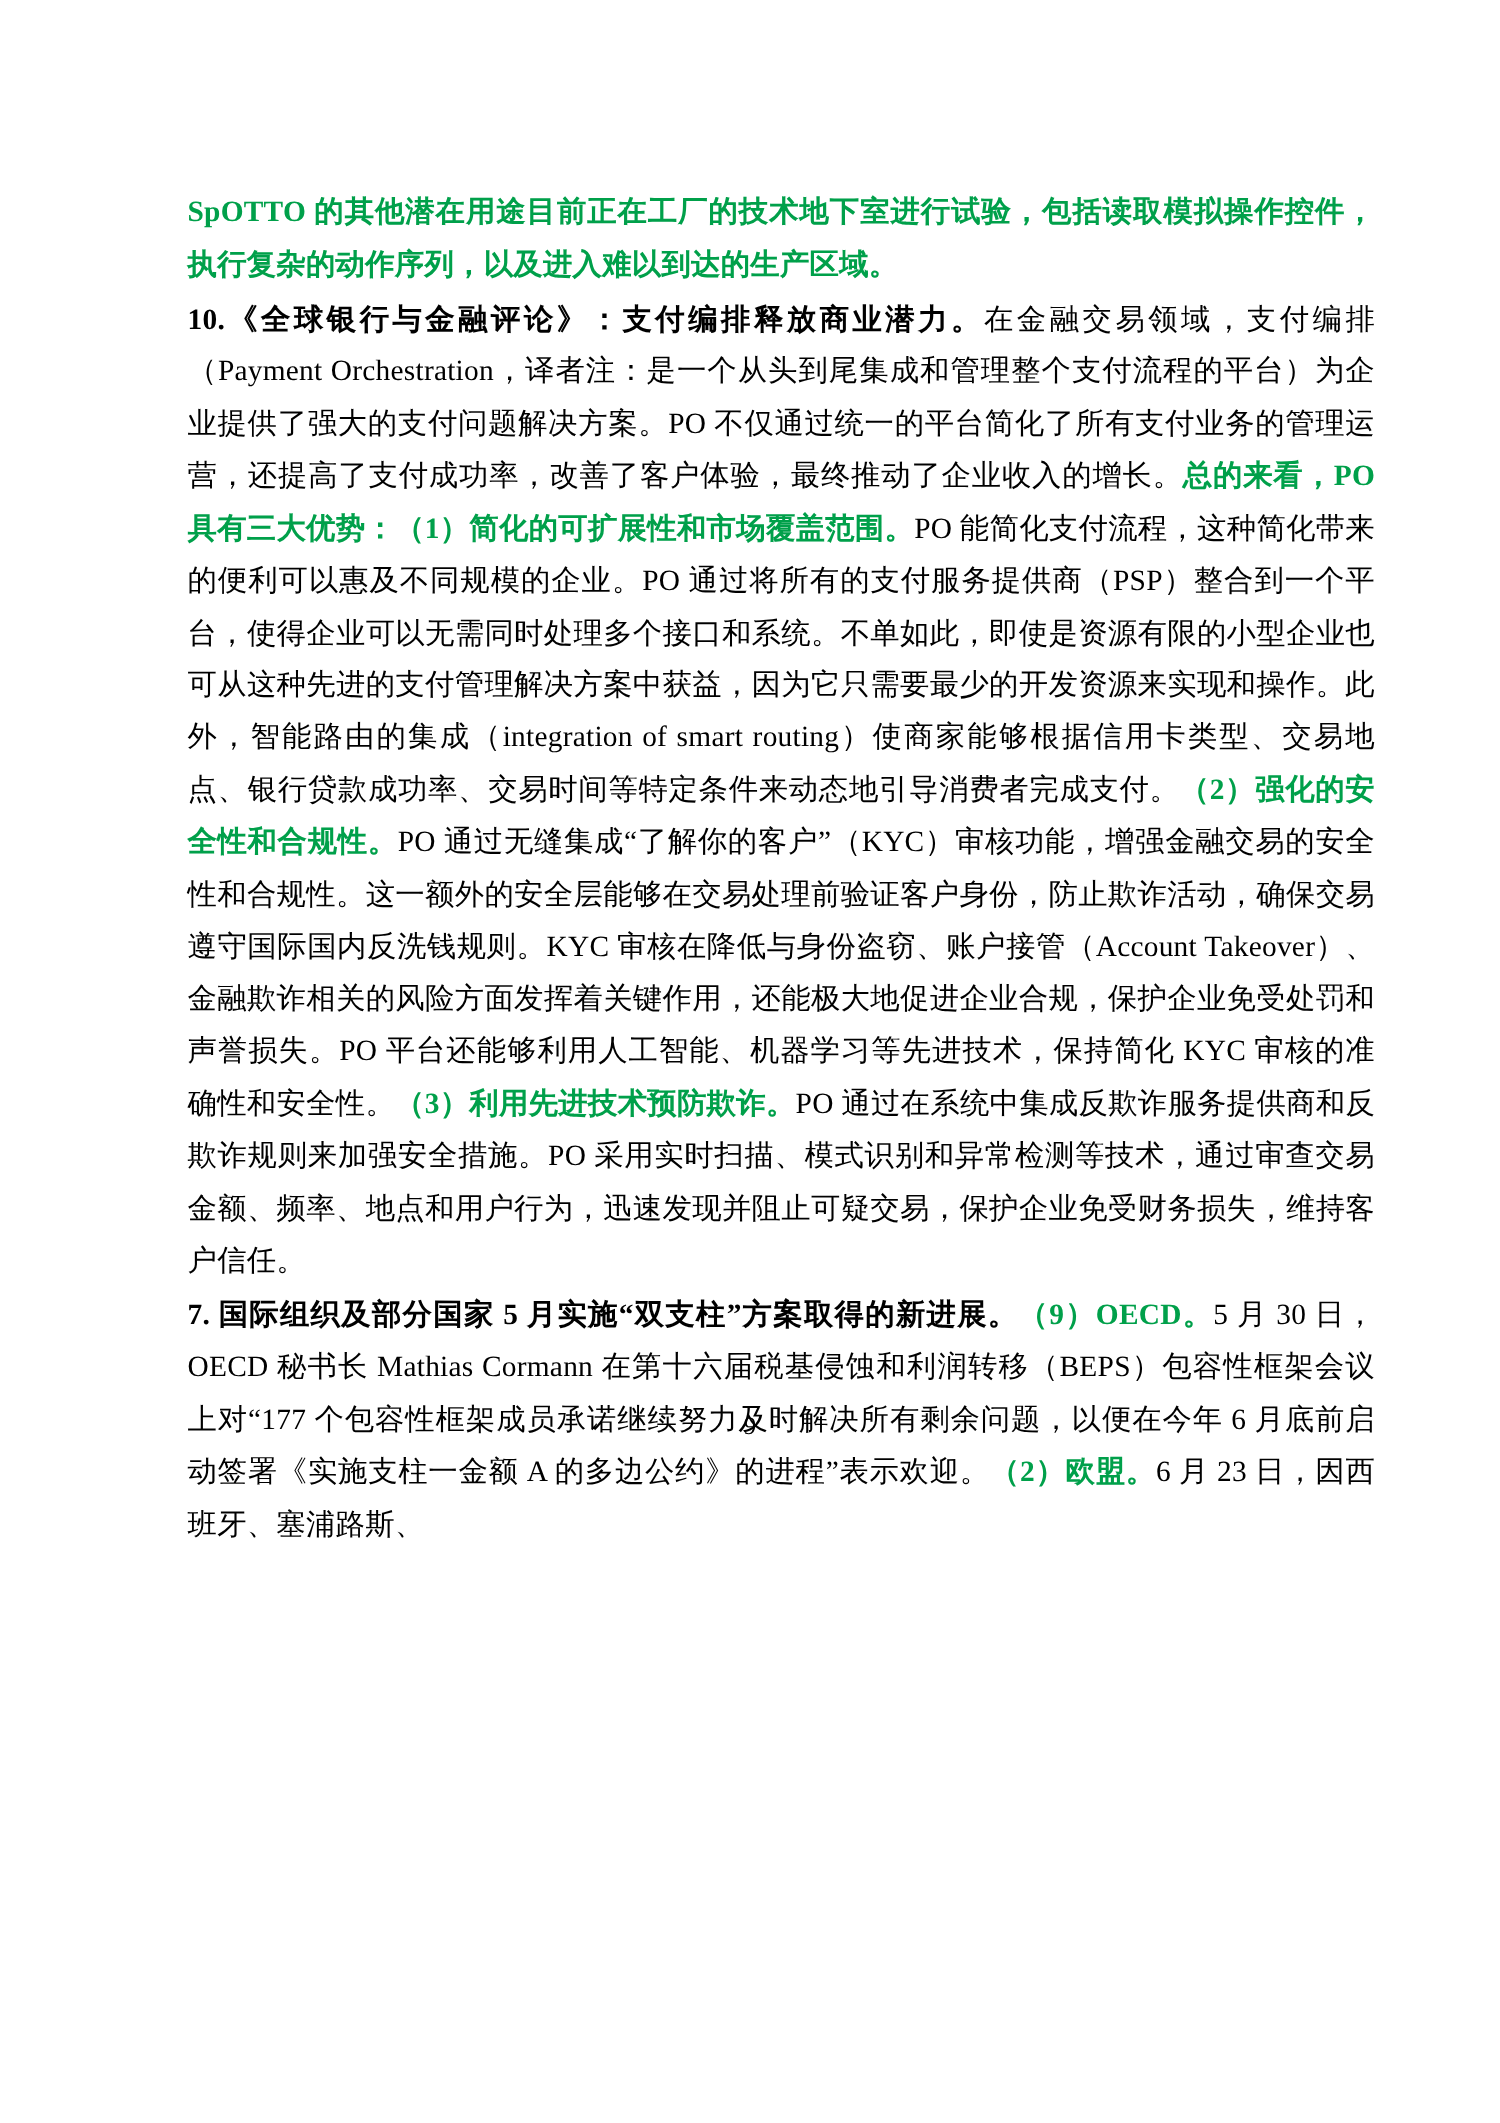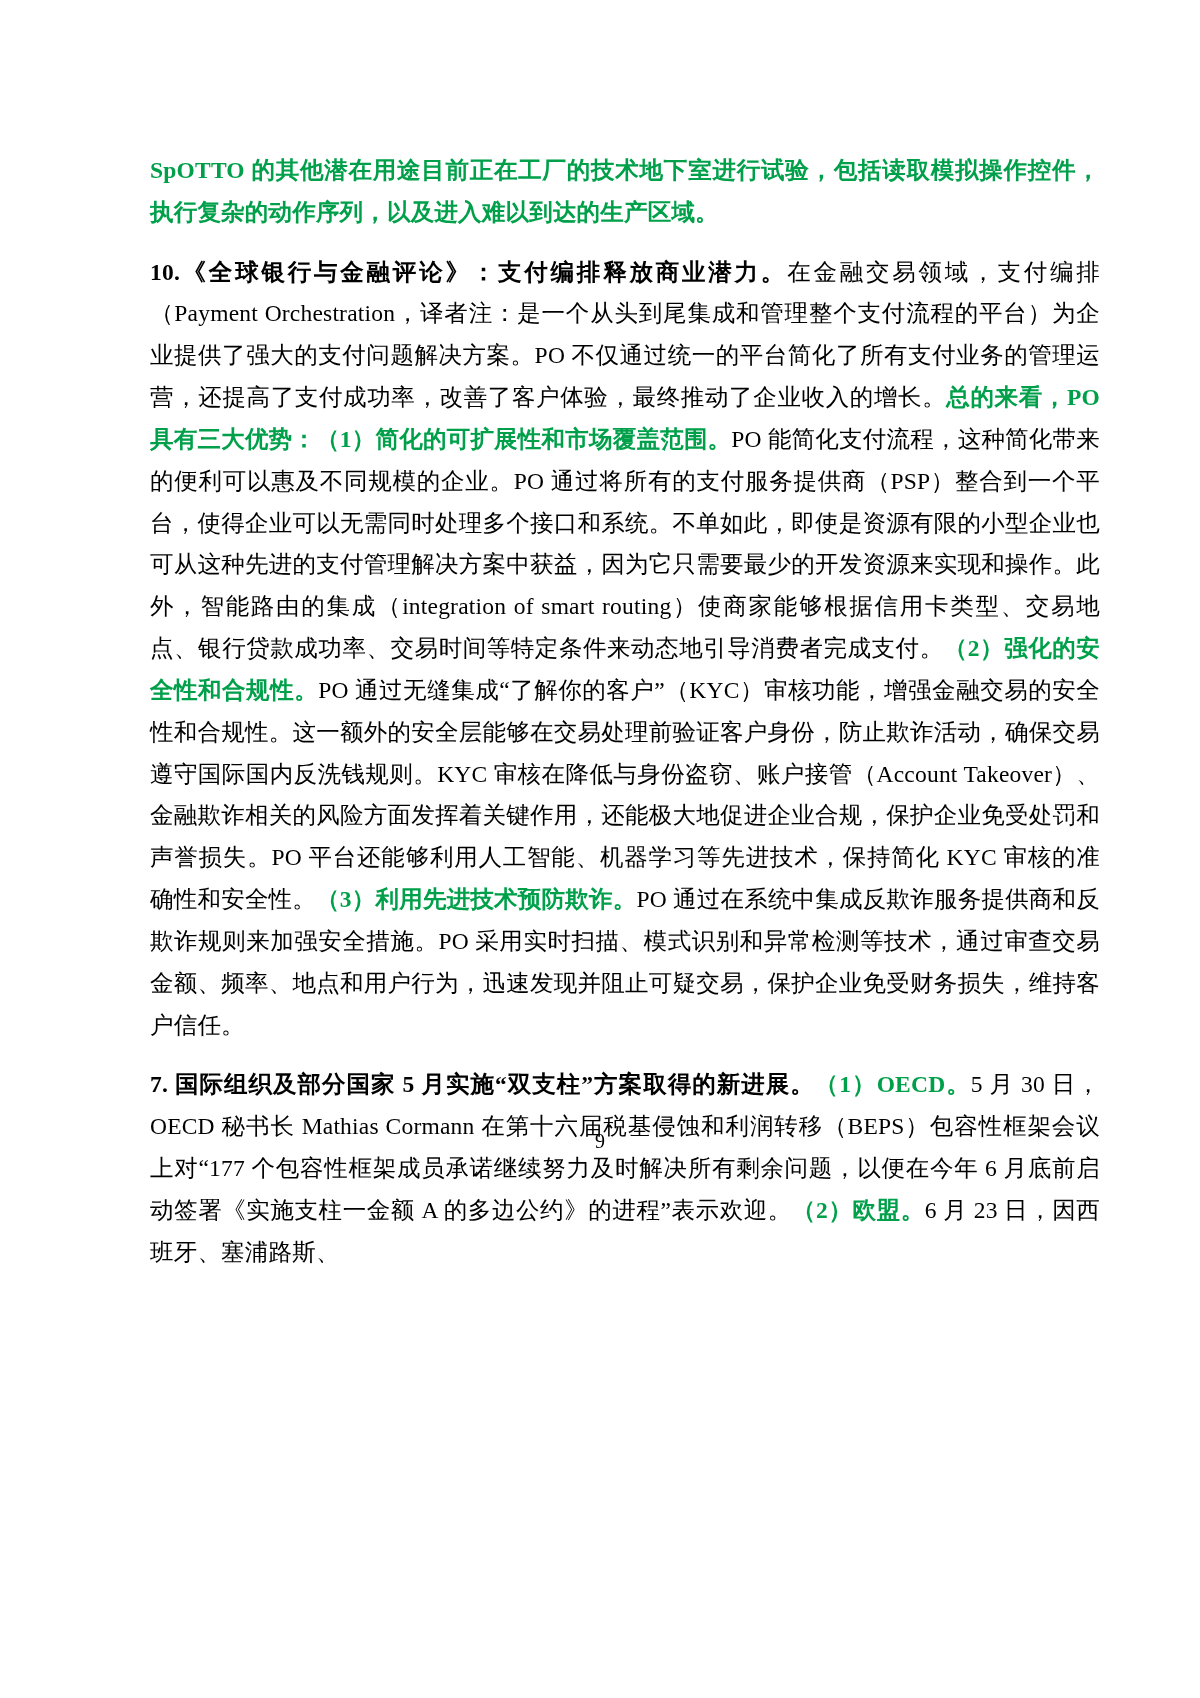--- a/index.html
+++ b/index.html
@@ -24,21 +24,21 @@
   }
   p.para {
     margin: 0 0 0 0;
     font-size: 23.5px;
     line-height: 1.78;
     text-align: justify;
     text-justify: inter-ideograph;
     letter-spacing: 0.2px;
   }
   p.para + p.para {
-    margin-top: 18px;
+    margin-top: 2px;
   }
   .green {
     color: #00a04a;
     font-weight: bold;
   }
   .bold {
     font-weight: bold;
   }
   .footer {
     position: absolute;
@@ -58,17 +58,17 @@
 
   <p class="para">
     <span class="green">SpOTTO 的其他潜在用途目前正在工厂的技术地下室进行试验，包括读取模拟操作控件，执行复杂的动作序列，以及进入难以到达的生产区域。</span>
   </p>
 
   <p class="para">
     <span class="bold">10.《全球银行与金融评论》：支付编排释放商业潜力。</span><span>在金融交易领域，支付编排（Payment Orchestration，译者注：是一个从头到尾集成和管理整个支付流程的平台）为企业提供了强大的支付问题解决方案。PO 不仅通过统一的平台简化了所有支付业务的管理运营，还提高了支付成功率，改善了客户体验，最终推动了企业收入的增长。</span><span class="green">总的来看，PO 具有三大优势：（1）简化的可扩展性和市场覆盖范围。</span><span>PO 能简化支付流程，这种简化带来的便利可以惠及不同规模的企业。PO 通过将所有的支付服务提供商（PSP）整合到一个平台，使得企业可以无需同时处理多个接口和系统。不单如此，即使是资源有限的小型企业也可从这种先进的支付管理解决方案中获益，因为它只需要最少的开发资源来实现和操作。此外，智能路由的集成（integration of smart routing）使商家能够根据信用卡类型、交易地点、银行贷款成功率、交易时间等特定条件来动态地引导消费者完成支付。</span><span class="green">（2）强化的安全性和合规性。</span><span>PO 通过无缝集成“了解你的客户”（KYC）审核功能，增强金融交易的安全性和合规性。这一额外的安全层能够在交易处理前验证客户身份，防止欺诈活动，确保交易遵守国际国内反洗钱规则。KYC 审核在降低与身份盗窃、账户接管（Account Takeover）、金融欺诈相关的风险方面发挥着关键作用，还能极大地促进企业合规，保护企业免受处罚和声誉损失。PO 平台还能够利用人工智能、机器学习等先进技术，保持简化 KYC 审核的准确性和安全性。</span><span class="green">（3）利用先进技术预防欺诈。</span><span>PO 通过在系统中集成反欺诈服务提供商和反欺诈规则来加强安全措施。PO 采用实时扫描、模式识别和异常检测等技术，通过审查交易金额、频率、地点和用户行为，迅速发现并阻止可疑交易，保护企业免受财务损失，维持客户信任。</span>
   </p>
 
   <p class="para">
-    <span class="bold">7. 国际组织及部分国家 5 月实施“双支柱”方案取得的新进展。</span><span class="green">（1）OECD。</span><span>5 月 30 日，OECD 秘书长 Mathias Cormann 在第十六届税基侵蚀和利润转移（BEPS）包容性框架会议上对“177 个包容性框架成员承诺继续努力及时解决所有剩余问题，以便在今年 6 月底前启动签署《实施支柱一金额 A 的多边公约》的进程”表示欢迎。</span><span class="green">（2）欧盟。</span><span>6 月 23 日，因西班牙、塞浦路斯、</span>
+    <span class="bold">7. 国际组织及部分国家 5 月实施“双支柱”方案取得的新进展。</span><span class="green">（9）OECD。</span><span>5 月 30 日，OECD 秘书长 Mathias Cormann 在第十六届税基侵蚀和利润转移（BEPS）包容性框架会议上对“177 个包容性框架成员承诺继续努力及时解决所有剩余问题，以便在今年 6 月底前启动签署《实施支柱一金额 A 的多边公约》的进程”表示欢迎。</span><span class="green">（2）欧盟。</span><span>6 月 23 日，因西班牙、塞浦路斯、</span>
   </p>
 
   <div class="footer">9</div>
 </div>
 
 </body></html>

